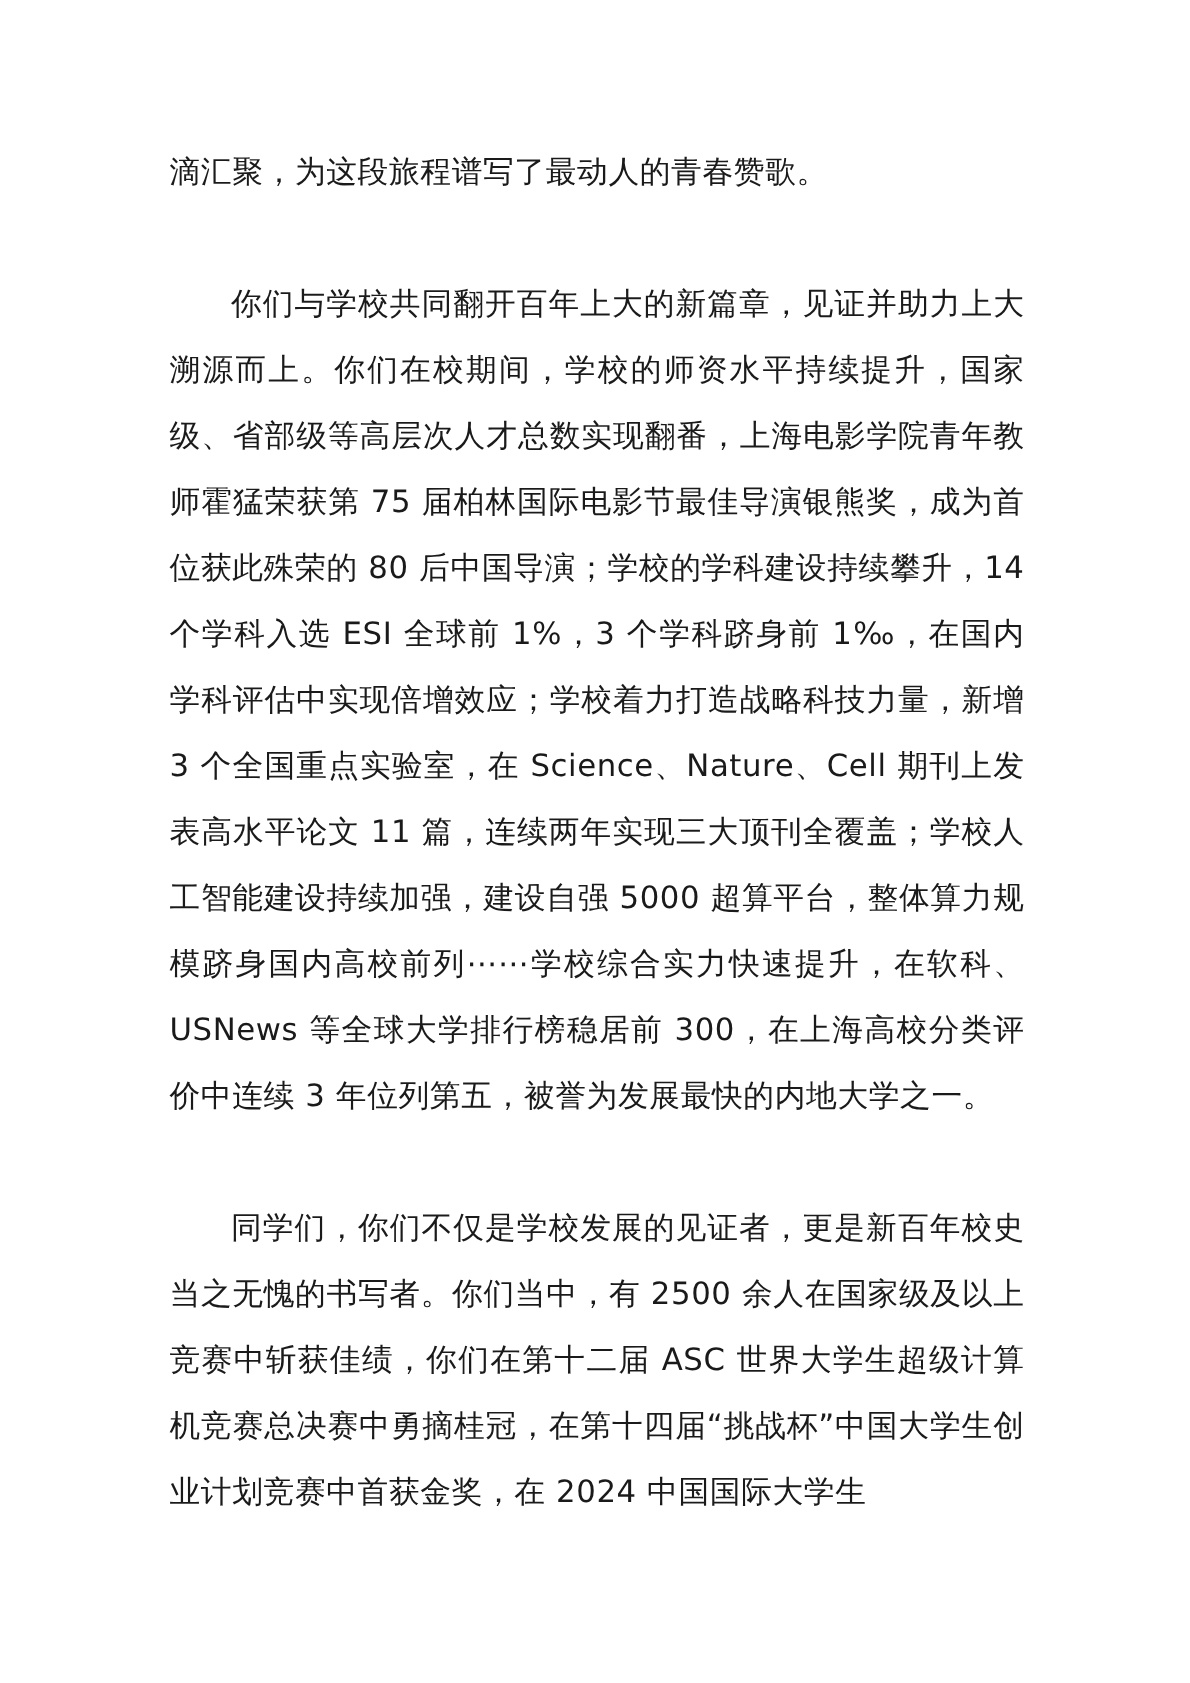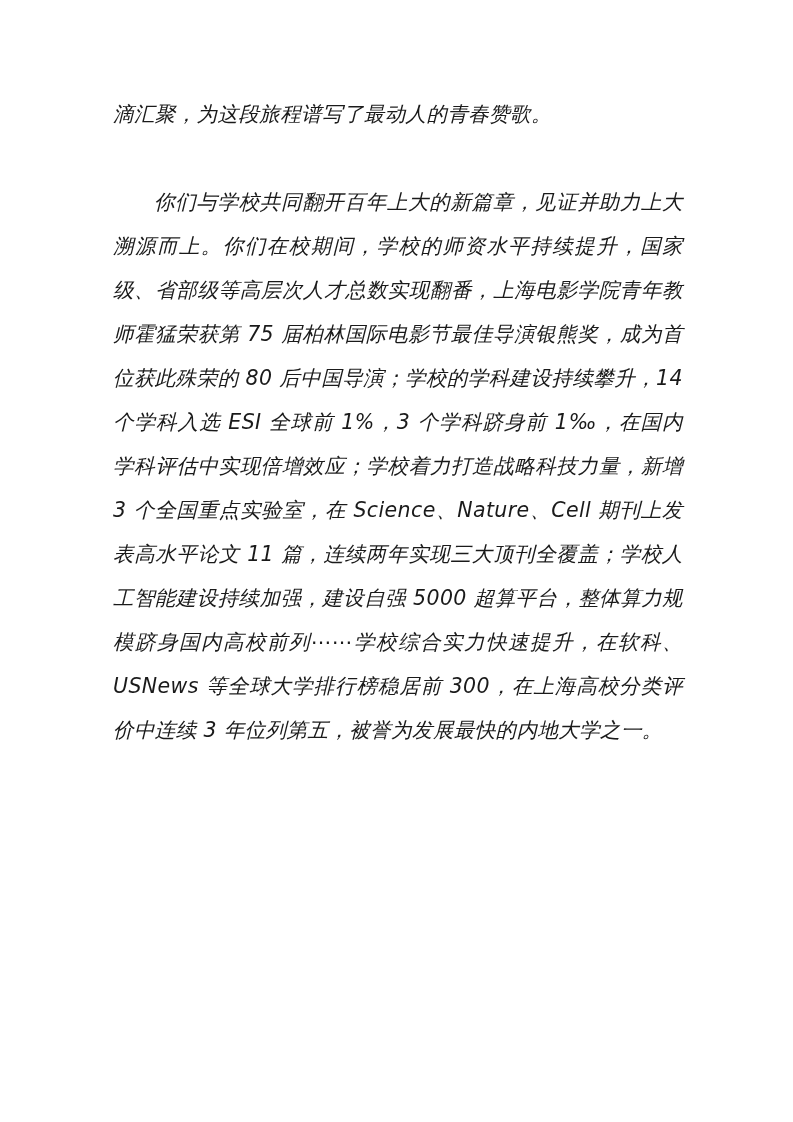--- a/index.html
+++ b/index.html
@@ -21,21 +21,20 @@
     top: 0;
     width: 793px;
     height: 1122px;
     background: #ffffff;
   }
   .content {
     position: absolute;
     left: 113px;
     top: 92px;
     width: 570px;
-    font-style: italic;
   }
   p {
     margin: 0;
     font-size: 20.5px;
     line-height: 44px;
     text-align: justify;
     text-justify: inter-ideograph;
     letter-spacing: 0.4px;
     font-family: "DejaVu Sans", "Liberation Sans", sans-serif;
     font-weight: 400;
@@ -55,15 +54,16 @@
   <div class="content">
 
     <p>滴汇聚，为这段旅程谱写了最动人的青春赞歌。</p>
 
     <div class="gap"></div>
 
     <p class="indent">你们与学校共同翻开百年上大的新篇章，见证并助力上大溯源而上。你们在校期间，学校的师资水平持续提升，国家级、省部级等高层次人才总数实现翻番，上海电影学院青年教师霍猛荣获第 75 届柏林国际电影节最佳导演银熊奖，成为首位获此殊荣的 80 后中国导演；学校的学科建设持续攀升，14 个学科入选 ESI 全球前 1%，3 个学科跻身前 1‰，在国内学科评估中实现倍增效应；学校着力打造战略科技力量，新增 3 个全国重点实验室，在 Science、Nature、Cell 期刊上发表高水平论文 11 篇，连续两年实现三大顶刊全覆盖；学校人工智能建设持续加强，建设自强 5000 超算平台，整体算力规模跻身国内高校前列⋯⋯学校综合实力快速提升，在软科、USNews 等全球大学排行榜稳居前 300，在上海高校分类评价中连续 3 年位列第五，被誉为发展最快的内地大学之一。</p>
 
     <div class="gap"></div>
 
+    <p class="indent">同学们，你们不仅是学校发展的见证者，更是新百年校史当之无愧的书写者。你们当中，有 2500 余人在国家级及以上竞赛中斩获佳绩，你们在第十二届 ASC 世界大学生超级计算机竞赛总决赛中勇摘桂冠，在第十四届“挑战杯”中国大学生创业计划竞赛中首获金奖，在 2024 中国国际大学生</p>
 
   </div>
 </div>
 
 </body></html>

